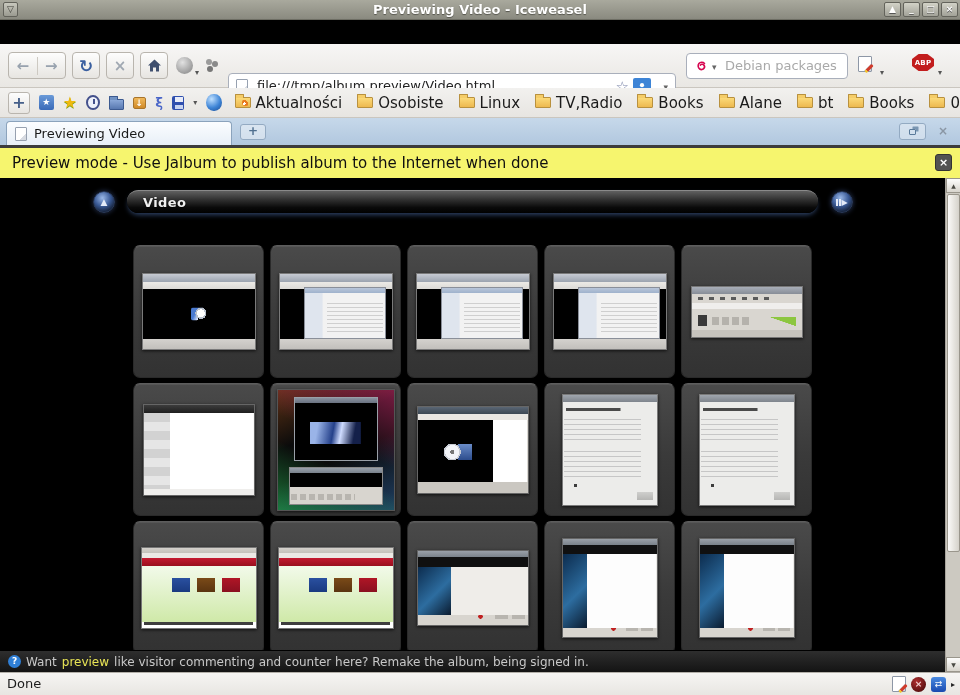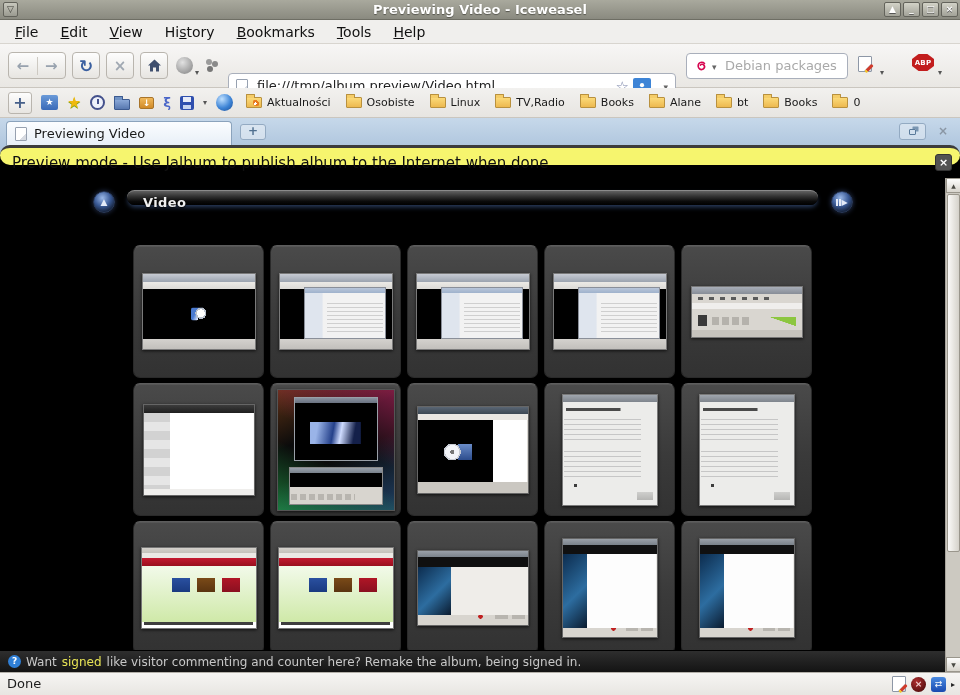--- a/index.html
+++ b/index.html
@@ -95,21 +95,21 @@
   #bm-globe{width:17px;height:17px;border-radius:50%;
     background:radial-gradient(circle at 35% 30%,#bfe0ff,#3d84d6 55%,#1a4a90);}
   #bm-folders{display:flex;align-items:center;gap:15px;margin-left:4px;}
   .bm-item{display:flex;align-items:center;gap:5px;}
   .folder-icon{position:relative;width:16px;height:11px;background:linear-gradient(#fbd978,#edb94f);
     border:1px solid #b9913e;border-radius:1px;flex:0 0 auto;}
   .folder-icon::before{content:"";position:absolute;left:-1px;top:-4px;width:7px;height:3px;
     background:#f5cd68;border:1px solid #b9913e;border-bottom:none;border-radius:1px 1px 0 0;}
   .folder-icon.rss::after{content:"";position:absolute;right:1px;bottom:1px;width:7px;height:7px;
     border-radius:50%;background:radial-gradient(circle at 30% 70%,#fff 0 1.5px,#e87a1e 1.5px 4px,transparent 4px);}
-  .bm-label{font-size:11px;color:#1a1a1a;white-space:nowrap;}
+  .bm-label{font-size:15px;color:#1a1a1a;white-space:nowrap;}
 
   
   #tabbar{position:absolute;left:0;top:118px;width:960px;height:38px;
     background:linear-gradient(#c6d8ea,#a9c1da);}
   #tab-active{position:absolute;left:6px;top:3px;width:226px;height:24px;
     background:linear-gradient(#fbfdff,#e8eff7);border:1px solid #8ba3bc;border-bottom:none;
     border-radius:4px 4px 0 0;display:flex;align-items:center;gap:7px;padding:0 8px;}
   #tab-active .page-icon{position:static;}
   #tab-label{font-size:13px;color:#1a1a1a;white-space:nowrap;}
   #newtab-btn{position:absolute;left:240px;top:6px;width:26px;height:16px;
@@ -117,40 +117,40 @@
     color:#4f6f8f;font-weight:bold;font-size:12px;line-height:13px;text-align:center;}
   #listtabs-btn{position:absolute;right:34px;top:5px;width:27px;height:17px;
     background:rgba(255,255,255,.35);border:1px solid #93aac2;border-radius:3px;
     display:flex;align-items:center;justify-content:center;}
   #listtabs-btn i{display:block;width:7px;height:6px;border:1.5px solid #5a7a9a;border-radius:1px;
     box-shadow:3px -3px 0 -0.5px #7a96b2;}
   #closetab-btn{position:absolute;right:8px;top:5px;width:18px;height:17px;text-align:center;
     color:#8a96a4;font-weight:bold;font-size:12px;line-height:16px;}
 
   
-  #notify{position:absolute;left:0;top:145px;width:960px;height:20px;background:#f6f56e;
-    border-top:3px solid #3c3c3c;border-radius:13px;}
+  #notify{position:absolute;left:0;top:145px;width:960px;height:33px;background:#f6f56e;
+    border-top:3px solid #3c3c3c;}
   #notify-text{position:absolute;left:12px;top:0;height:30px;line-height:30px;font-size:15px;color:#101010;}
   #notify-close{position:absolute;right:8px;top:6px;width:17px;height:17px;background:#525252;
     border:1px solid #333;border-radius:3px;color:#fff;font-weight:bold;font-size:11px;
     line-height:15px;text-align:center;}
 
   
   #content{position:absolute;left:0;top:178px;width:960px;height:494px;}
   #page{position:absolute;left:0;top:0;right:15px;bottom:0;background:#000;overflow:hidden;}
   .nav-circle{position:absolute;top:13px;width:22px;height:22px;border-radius:50%;
     background:radial-gradient(circle at 42% 30%,#9ab8e8,#3a5a96 45%,#0d1524 85%);
     border:1px solid #2a3a5a;box-shadow:0 0 5px rgba(110,150,240,.35);
     display:flex;align-items:center;justify-content:center;color:#e4ebf8;}
   #up-circle{left:93px;font-size:9px;}
   #next-circle{left:831px;}
   #next-circle .next-icon{position:relative;font-size:8px;padding-left:5px;}
   #next-circle .next-icon::before{content:"";position:absolute;left:0;top:1px;width:1.5px;height:7px;
     background:#e4ebf8;box-shadow:3px 0 0 #e4ebf8;}
-  #title-pill{position:absolute;left:127px;top:12px;width:691px;height:15px;border-radius:12px;
+  #title-pill{position:absolute;left:127px;top:12px;width:691px;height:23px;border-radius:12px;
     background:linear-gradient(180deg,#606060,#303030 40%,#0a0a0a 75%,#000);
     border-top:1px solid #8a8a8a;box-shadow:0 3px 5px -1px rgba(90,130,200,.5);}
   #page-title{padding-left:16px;line-height:23px;font-size:13px;font-weight:bold;color:#f0f0f0;
     letter-spacing:.4px;text-shadow:0 1px 2px #000;}
 
   #thumb-grid{position:absolute;left:133px;top:67px;display:grid;
     grid-template-columns:repeat(5,131px);grid-auto-rows:133px;gap:5px 6px;}
   .thumb{display:flex;align-items:center;justify-content:center;border-radius:7px;
     background:linear-gradient(180deg,#4a4a4a,#3a3a3a 55%,#323232);
     border:1px solid #2a2a2a;border-top-color:#5d5d5d;
@@ -291,29 +291,20 @@
     <span id="window-menu-btn">▽</span>
     <span id="window-title">Previewing Video - Iceweasel</span>
     <span id="window-controls">
         <span class="win-btn">▲</span>
         <span class="win-btn">_</span>
         <span class="win-btn">□</span>
         <span class="win-btn">×</span>
       </span>
   </div>
 
-  <div id="menubar">
-      <span class="menu-item"><u>F</u>ile</span>
-      <span class="menu-item"><u>E</u>dit</span>
-      <span class="menu-item"><u>V</u>iew</span>
-      <span class="menu-item">Hi<u>s</u>tory</span>
-      <span class="menu-item"><u>B</u>ookmarks</span>
-      <span class="menu-item"><u>T</u>ools</span>
-      <span class="menu-item"><u>H</u>elp</span>
-    </div>
 
   <div id="navbar">
     <div id="backfwd" class="nav-btn">
       <span>←</span>
       <span class="sep"></span>
       <span>→</span>
     </div>
     <div id="reload-btn" class="nav-btn">↻</div>
     <div id="stop-btn" class="nav-btn">×</div>
     <div id="home-btn" class="nav-btn">
@@ -501,21 +492,21 @@
           </div>
           <div class="thumb">
             <div class="shot t-installer-notes">
               <div class="inner"></div>
             </div>
           </div>
         </div>
       <div id="page-footer">
         <span id="footer-q">?</span>
         <span>Want</span>
-        <span id="footer-link">signed</span>
+        <span id="footer-link">preview</span>
         <span>like visitor commenting and counter here? Remake the album, being signed in.</span>
       </div>
     </div>
     <div id="scrollbar">
       <span id="sb-up" class="sb-btn">▲</span>
       <span id="sb-thumb"></span>
       <span id="sb-down" class="sb-btn">▼</span>
     </div>
   </div>
 

